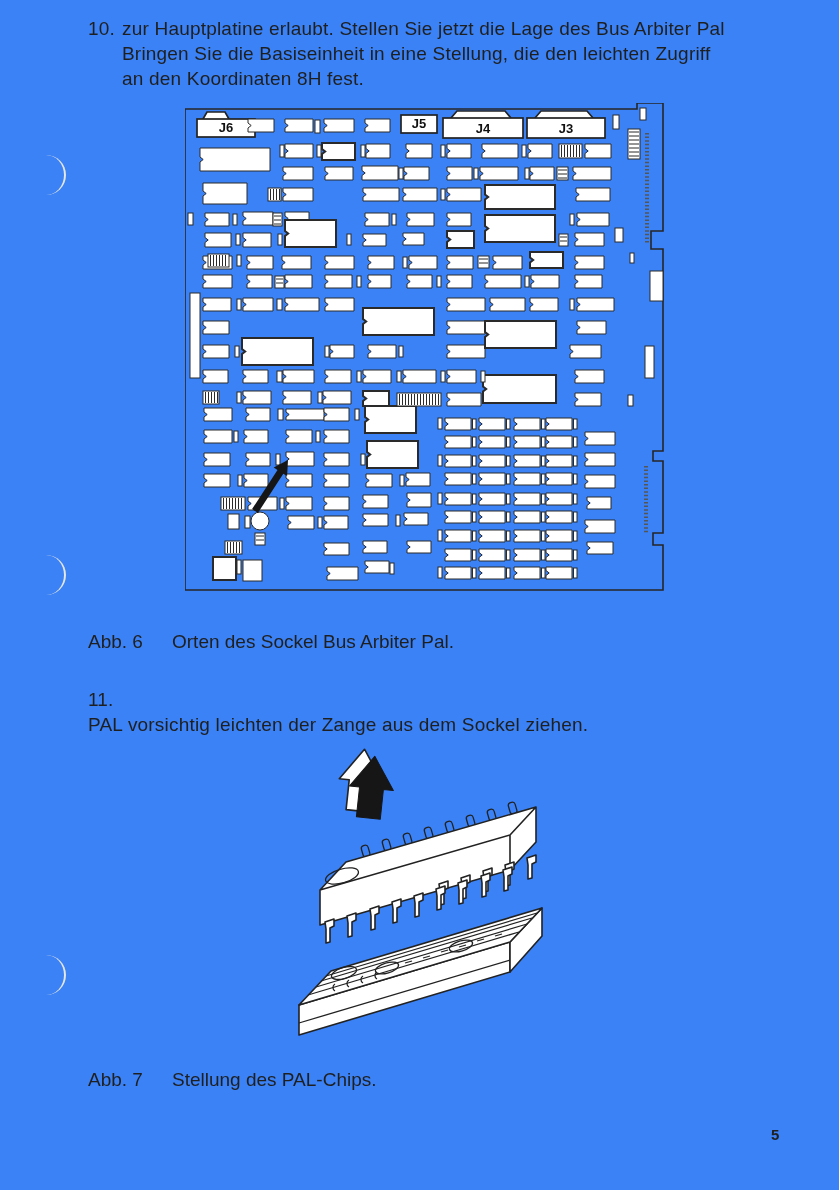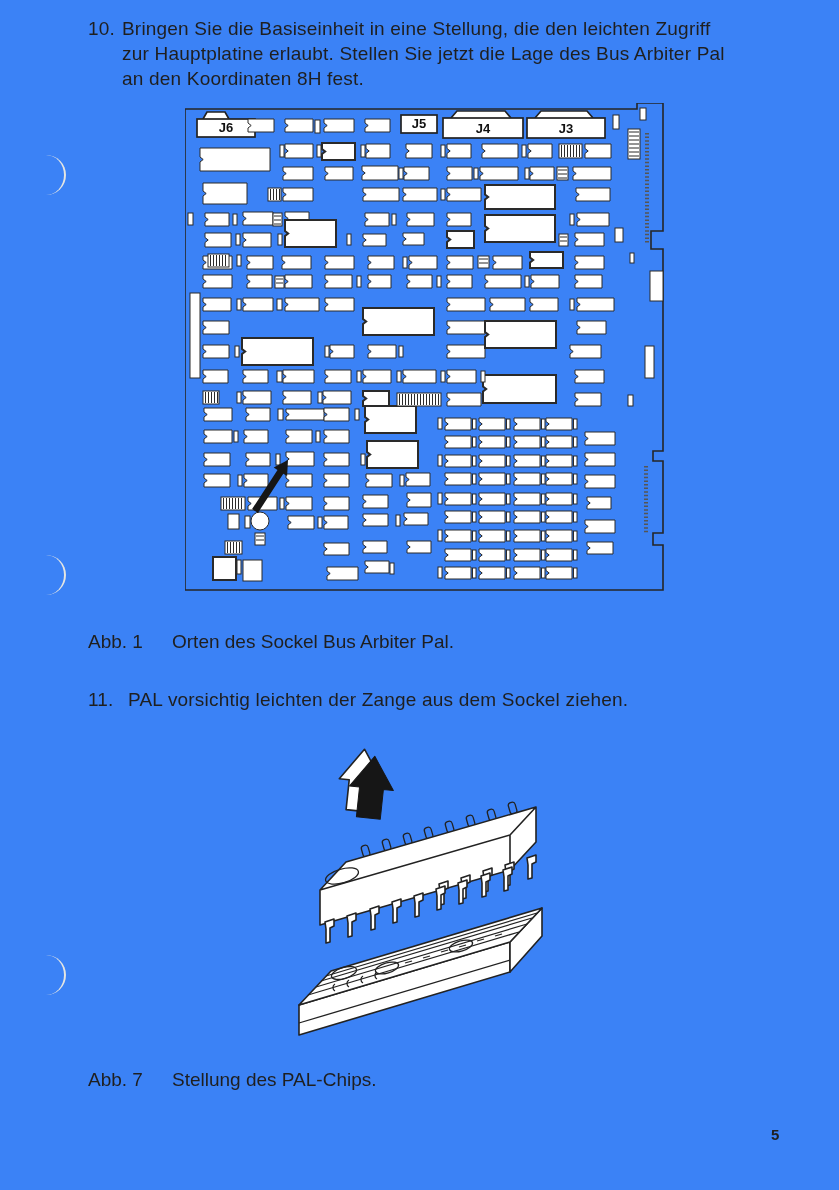--- a/index.html
+++ b/index.html
@@ -4,21 +4,21 @@
 <style>
   html,body{margin:0;padding:0;width:839px;height:1190px;overflow:hidden;background:#fff;}
   body{font-family:"Liberation Sans",sans-serif;color:var(--ink,#1f1f1f);position:relative;}
   .page{position:absolute;inset:0;background:#3b82f6;}
   .punch{position:absolute;left:46px;width:18px;height:40px;border-right:2px solid #e6e6e2;
          border-radius:0 100% 100% 0 / 0 50% 50% 0;}
   .step{position:absolute;display:flex;font-size:19px;line-height:25px;letter-spacing:.2px;}
   .step .num{flex:none;}
   #step10{left:88px;top:16px;}
   #step10 .num{width:34px;}
-  #step11{left:88px;top:687px;}
+  #step11{left:88px;top:687px;flex-direction:column;}
   #step11 .num{width:40px;}
   .lines div{white-space:nowrap;}
   .caption{position:absolute;left:88px;font-size:19px;white-space:nowrap;}
   .caption .lbl{display:inline-block;width:84px;}
   #cap7{top:631px;}
   #cap8{top:1069px;}
   #fig7{position:absolute;left:185px;top:103px;}
   #fig8{position:absolute;left:285px;top:738px;}
   #pagenum{position:absolute;left:771px;top:1126px;font-size:15px;font-weight:700;}
   
@@ -41,22 +41,22 @@
 
 <div class="page">
 
   <div class="punch" style="top:155px"></div>
   <div class="punch" style="top:555px"></div>
   <div class="punch" style="top:955px"></div>
 
   <div class="step" id="step10">
     <span class="num">10.</span>
     <span class="lines">
+      <div>zur Hauptplatine erlaubt. Stellen Sie jetzt die Lage des Bus Arbiter Pal</div>
       <div>Bringen Sie die Basiseinheit in eine Stellung, die den leichten Zugriff</div>
-      <div>zur Hauptplatine erlaubt. Stellen Sie jetzt die Lage des Bus Arbiter Pal</div>
       <div>an den Koordinaten 8H fest.</div>
     </span>
   </div>
 
   <svg id="fig7" width="483" height="492" viewBox="0 0 483 492">
       <path d="M 0,6 H 452 V 0 H 478 V 128 H 466 V 146 H 478 V 348 H 468 V 358 H 478 V 430 H 468 V 442 H 478 V 487 H 0 Z" class="outline"></path>
       <line x1="462" y1="30" x2="462" y2="140" class="pads"></line>
       <line x1="461" y1="363" x2="461" y2="430" class="pads"></line>
       <path d="M 18,16 L 22,9 H 40 L 44,16" class="conn"></path>
       <rect x="12" y="16" width="58" height="18" class="conn"></rect>
@@ -424,21 +424,21 @@
       <rect x="321.5" y="465" width="3.5" height="10" class="cap"></rect>
       <path d="M329,464 H355 V476 H329 V472.5 L332.2,470 L329,467.5 Z" class="chip"></path>
       <rect x="356.5" y="465" width="3.5" height="10" class="cap"></rect>
       <path d="M361,464 H387 V476 H361 V472.5 L364.2,470 L361,467.5 Z" class="chip"></path>
       <rect x="388.5" y="465" width="3.5" height="10" class="cap"></rect>
       <circle cx="75" cy="418" r="9" class="chip"></circle>
       <path d="M 103,357 L 102.1,373.1 L 98.3,370.7 L 72.9,409.9 L 67.1,406.1 L 92.5,366.9 L 88.7,364.5 Z" class="arrowfill"></path>
     </svg>
 
   <div class="caption" id="cap7">
-    <span class="lbl">Abb. 1</span><span>Orten des Sockel Bus Arbiter Pal.</span>
+    <span class="lbl">Abb. 6</span><span>Orten des Sockel Bus Arbiter Pal.</span>
   </div>
 
   <div class="step" id="step11">
     <span class="num">11.</span>
     <span style="white-space:nowrap">PAL vorsichtig leichten der Zange aus dem Sockel ziehen.</span>
   </div>
 
   <svg id="fig8" width="280" height="310" viewBox="0 0 280 310">
     <defs>
       <path id="leg" d="M0,0 L9,-3 L9,4 L5,6 L5,20 L1,21 L1,7 Z"></path>

